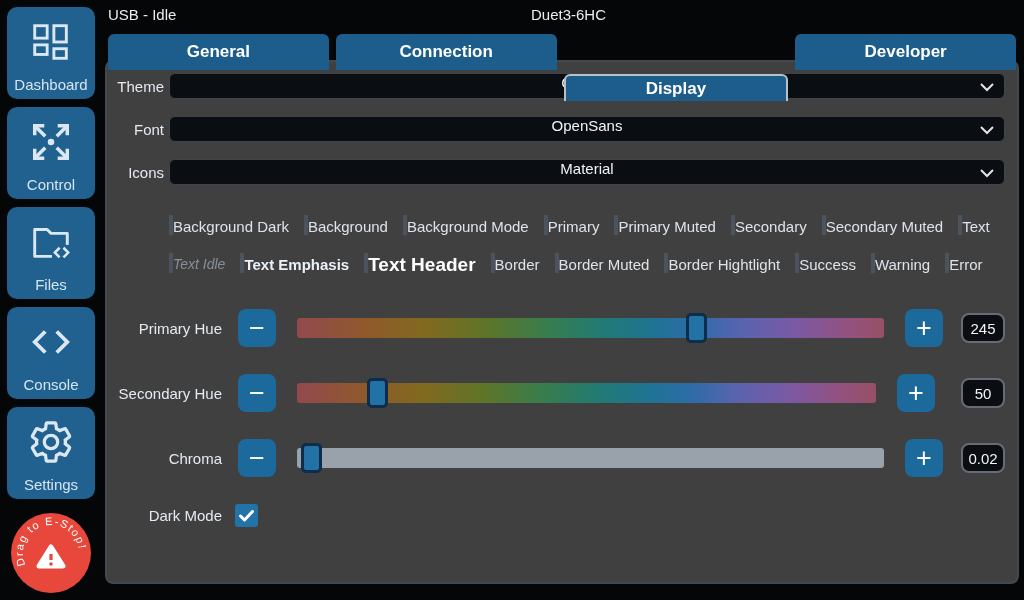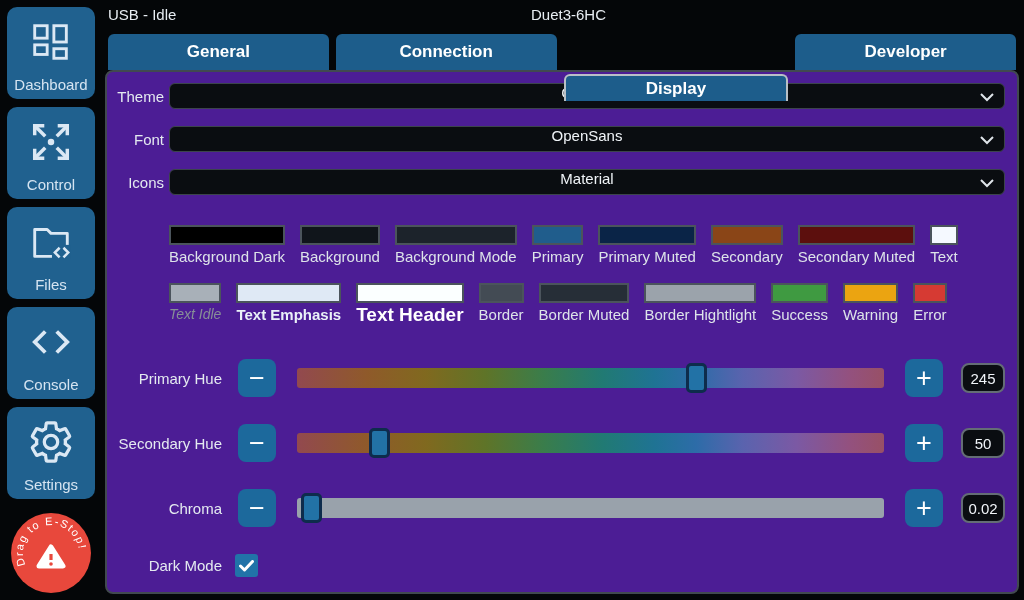--- a/index.html
+++ b/index.html
@@ -29,37 +29,37 @@
   
   .tabbar { position:absolute; left:108px; top:34px; width:908px; height:38px; display:flex; gap:7px; z-index:3; }
   .tab {
     flex:1; height:36px; background:#1d5d8b; border-radius:6px 6px 0 0;
     display:flex; align-items:center; justify-content:center;
     font-size:17px; font-weight:700; color:#ffffff; cursor:pointer;
   }
   .tab.active { height:27px; border:2px solid #b9c0c6; border-bottom:none;margin-top:40px; }
   
   .panel {
-    position:absolute; left:105px; top:70px; width:914px; height:524px;
-    background:#4c1d95; border:2px solid #414950; border-radius:8px;
+    position:absolute; left:105px; top:60px; width:914px; height:524px;
+    background:#404040; border:2px solid #414950; border-radius:8px;
     padding:11px 12px 0 8px; z-index:1;
   }
   .select-row { display:flex; align-items:center; margin-bottom:17px; }
   .select-row .rlabel { width:49px; margin-right:5px; text-align:right; font-size:15px; color:#e4eaf0; }
   .select {
     flex:1; height:26px; background:#0a0d11; border:1px solid #3c444c; border-radius:6px;
     position:relative; display:flex; align-items:flex-start; justify-content:center;
     font-size:15px; color:#f0f4f8; cursor:pointer;
   }
   .select .chev { position:absolute; right:9px; top:8px; }
   
   .swatch-row { display:flex; gap:15px; margin-left:54px; align-items:flex-start; }
   .swatch-row.r1 { margin-top:30px; }
   .swatch-row.r2 { margin-top:18px; }
-  .swatch-item { display:flex; flex-direction:column; align-items:flex-start; }
+  .swatch-item { display:flex; align-items:flex-start; }
   .swatch { align-self:stretch; height:20px; border:2px solid #4b545c; }
   .swatch-label { margin-top:3px; font-size:15px; color:#dde3e9; white-space:nowrap; line-height:17px; }
   .swatch-label.muted  { font-style:italic; color:#878f97; font-size:14px; }
   .swatch-label.bold   { font-weight:700; color:#eaf1f8; }
   .swatch-label.header { font-weight:700; font-size:19px; color:#ffffff; }
   
   .sliders { margin-top:36px; }
   .slider-row { display:flex; align-items:center; height:38px; margin-bottom:27px; }
   .slider-row .rlabel { width:107px; text-align:right; font-size:15px; margin-right:16px; color:#e4eaf0; white-space:nowrap; }
   .step-btn {
@@ -311,21 +311,21 @@
       <div class="step-btn">
           <span>−</span>
         </div>
       <div class="track-wrap">
         <div class="track hue"></div>
         <div class="handle" style="left: 13.9%;"></div>
       </div>
       <div class="step-btn">
           <span>+</span>
         </div>
-      <div class="value-box" style="margin-left:18px;">50</div>
+      <div class="value-box" style="margin-left:26px;">50</div>
     </div>
 
     <div class="slider-row">
       <span class="rlabel">Chroma</span>
       <div class="step-btn">
           <span>−</span>
         </div>
       <div class="track-wrap">
         <div class="track gray"></div>
         <div class="handle" style="left: 2.3%;"></div>

